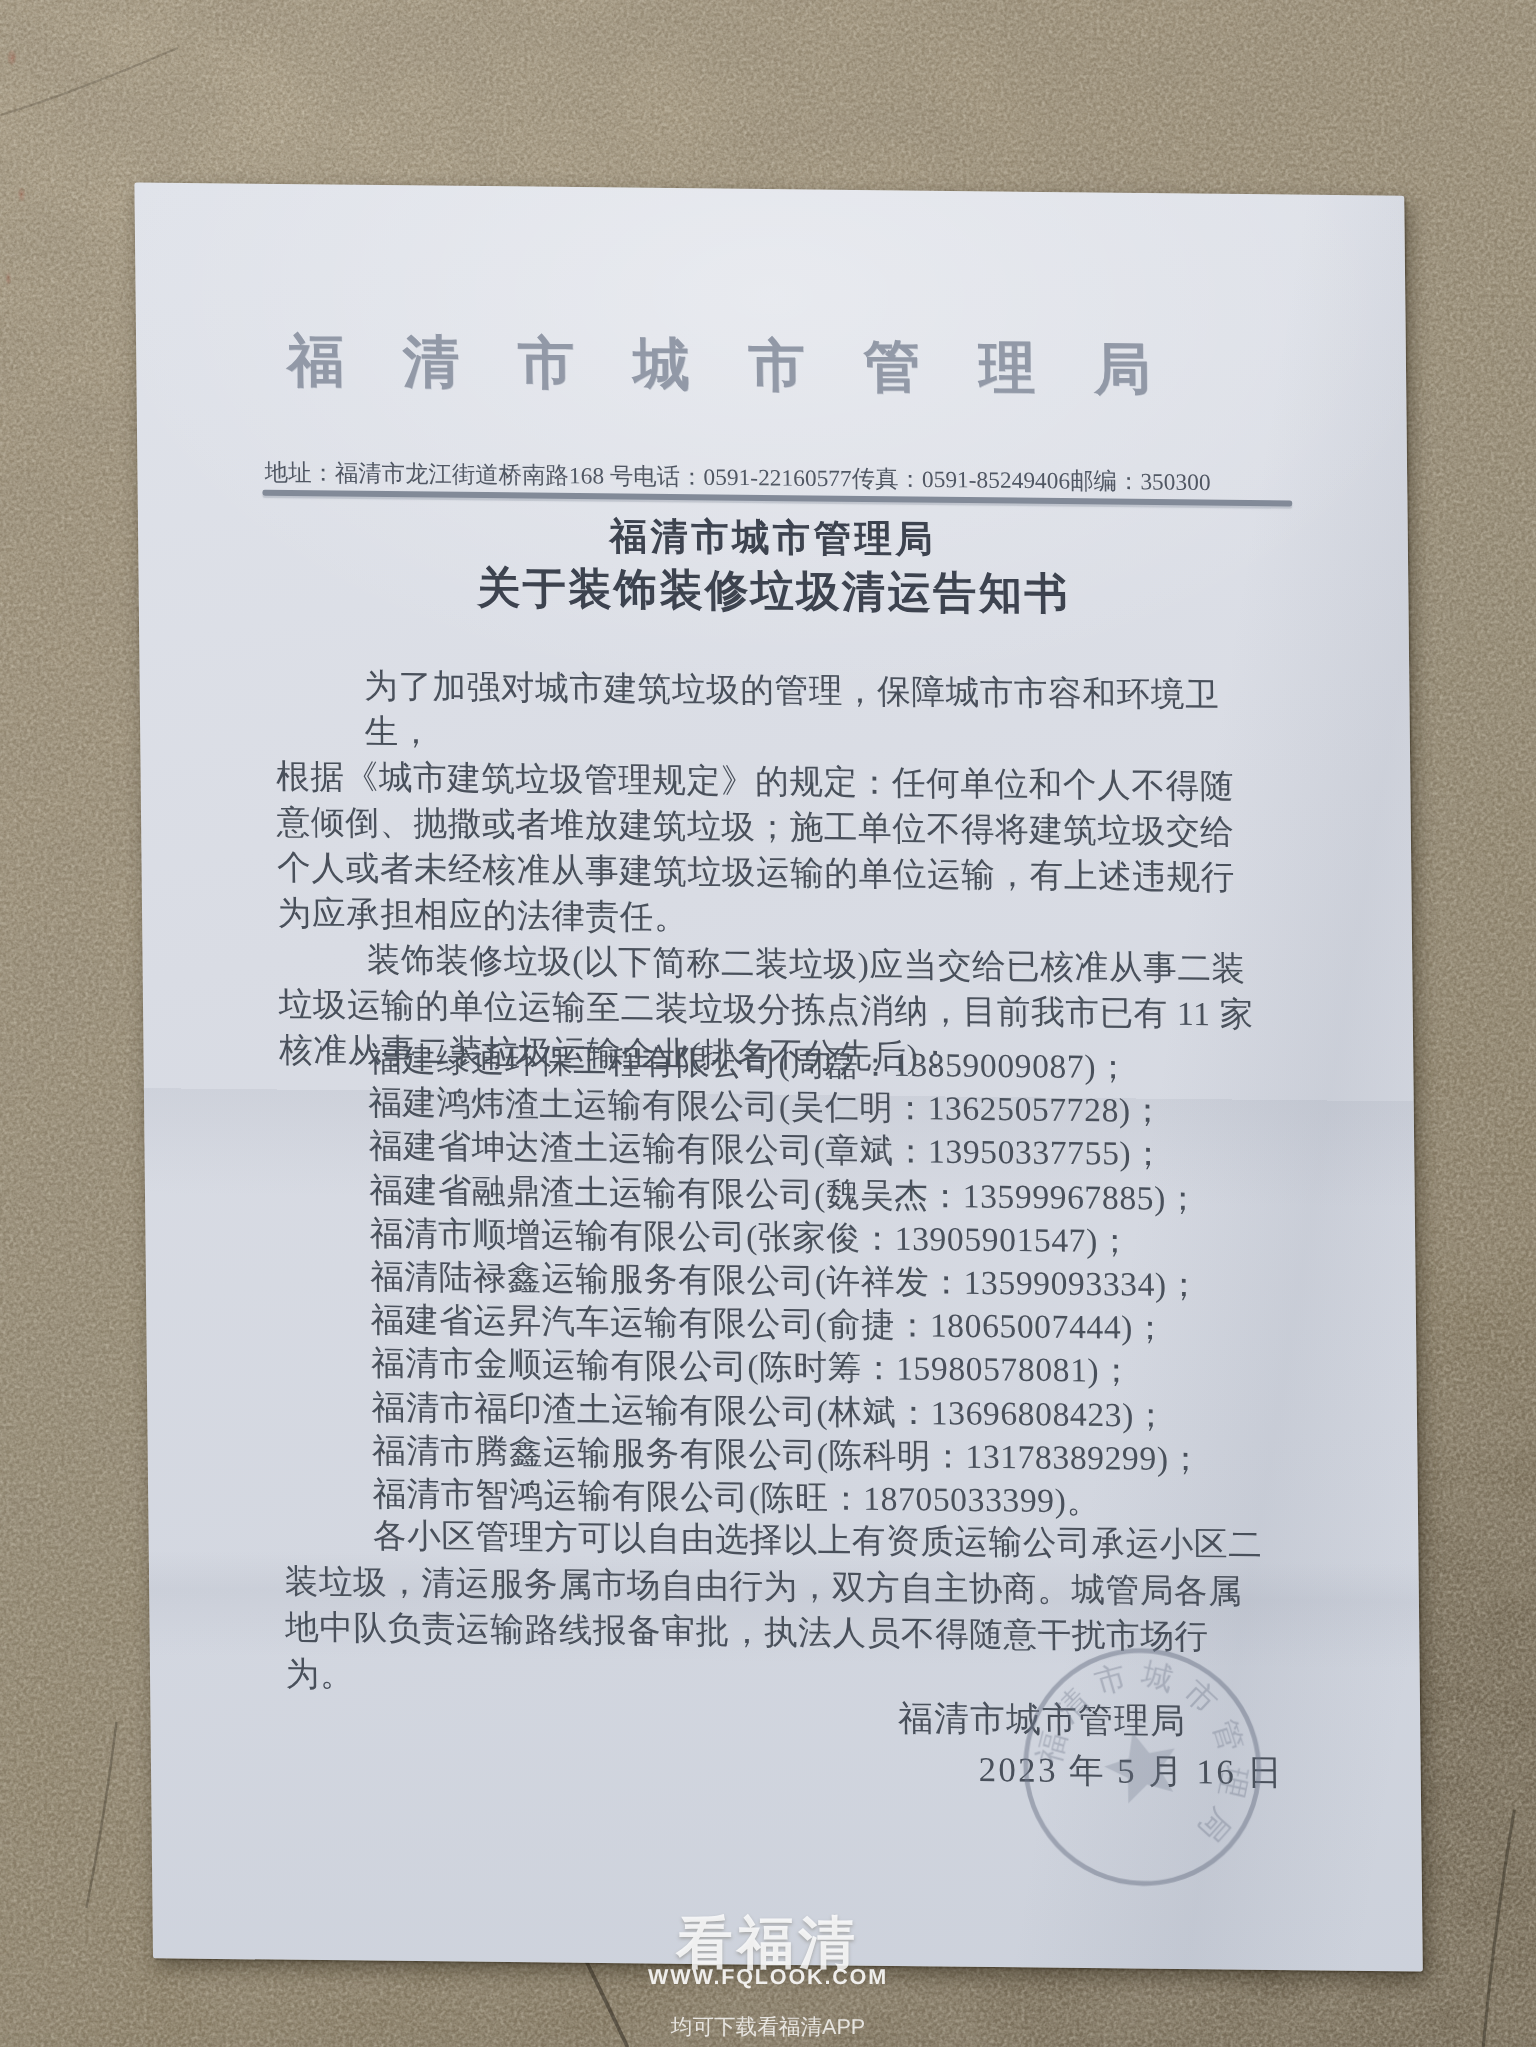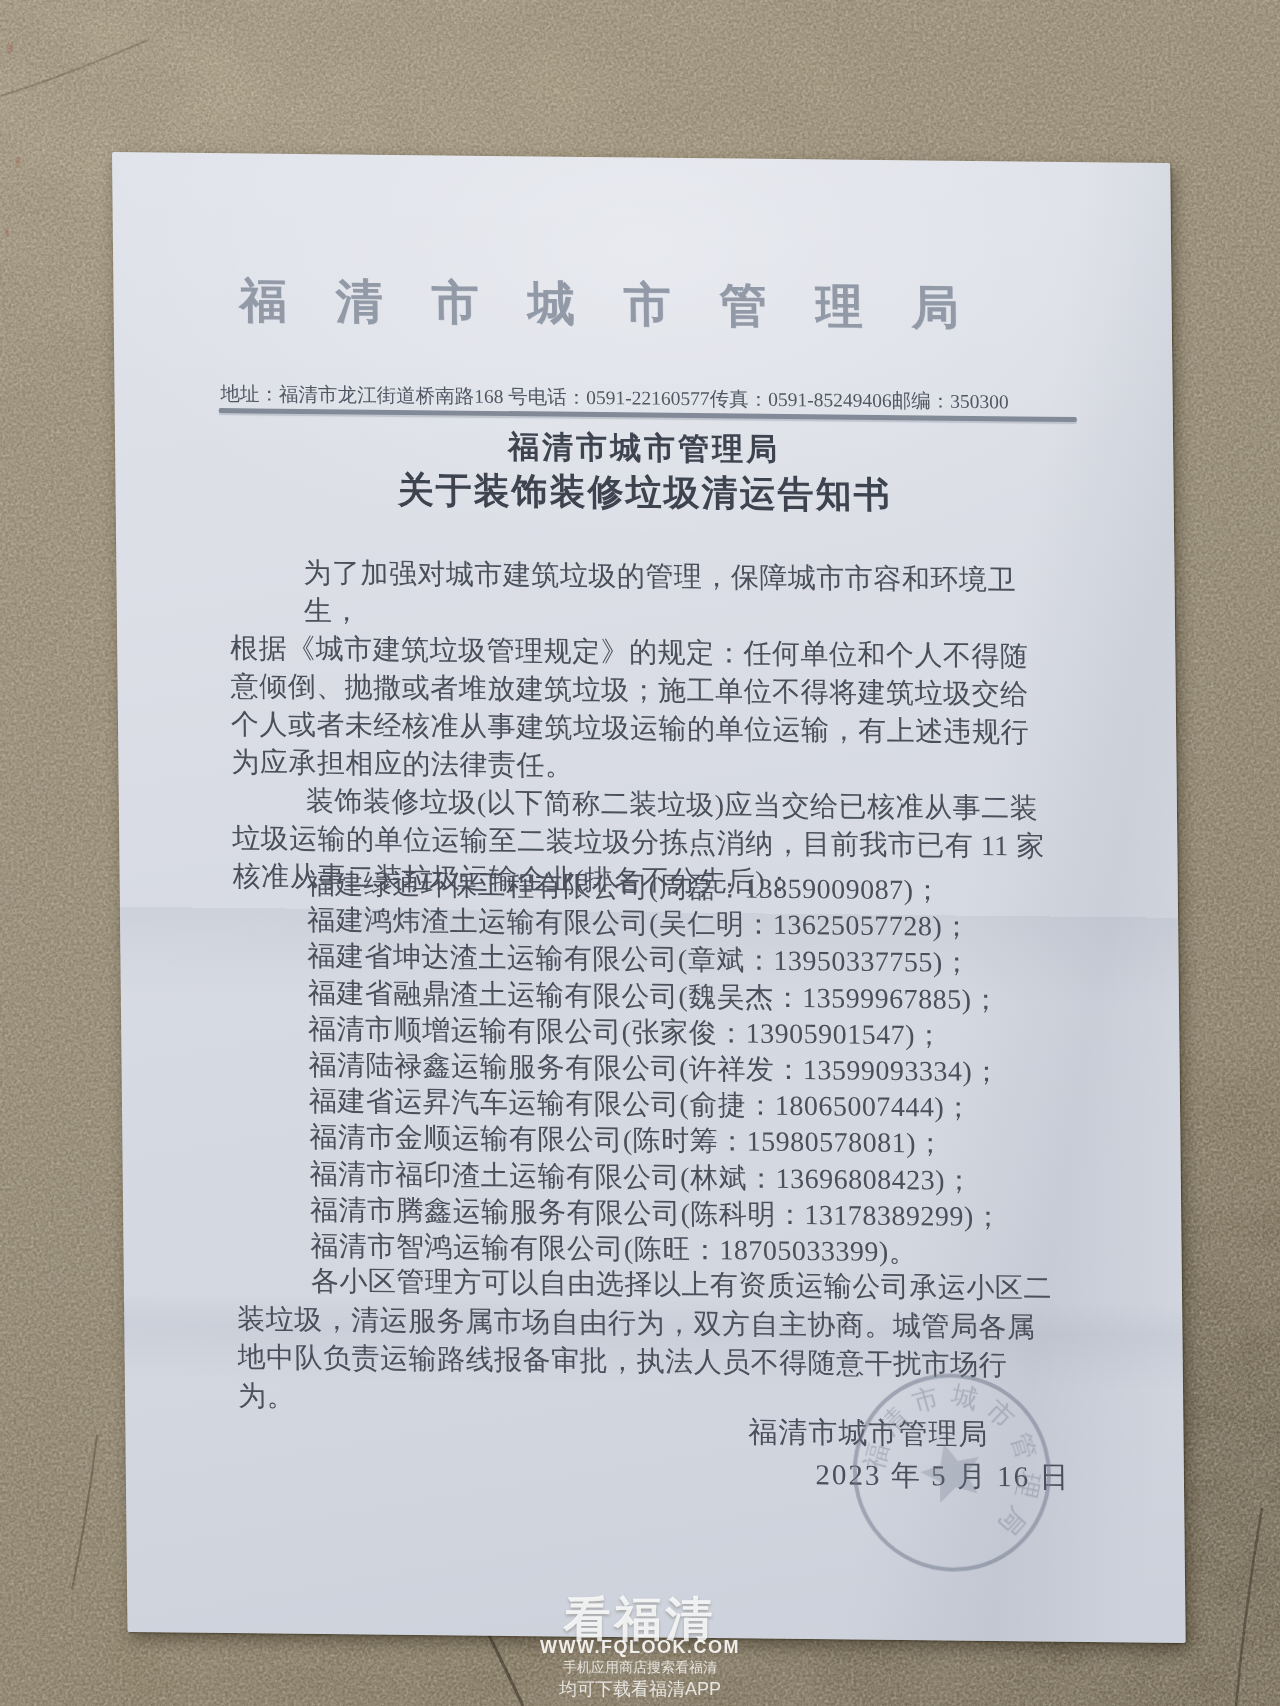--- a/index.html
+++ b/index.html
@@ -154,16 +154,15 @@
           <textPath href="#sealArc" startOffset="18">福清市城市管理局</textPath>
         </text>
         <polygon opacity="0.55" fill="#6e7689" points="108,78 116.8,98.2 138.5,99.7 121.9,113.8 127.4,134.3 108,123 88.6,134.3 94.1,113.8 77.5,99.7 99.2,98.2"></polygon>
       </g>
     </svg>
 
   </div>
 
   <div class="wm wm-brand">看福清</div>
   <div class="wm wm-url">WWW.FQLOOK.COM</div>
-  <div class="wm wm-tip1">手机应用商店搜索看福清</div>
   <div class="wm wm-tip2">均可下载看福清APP</div>
 
 </div>
 
 </body></html>

